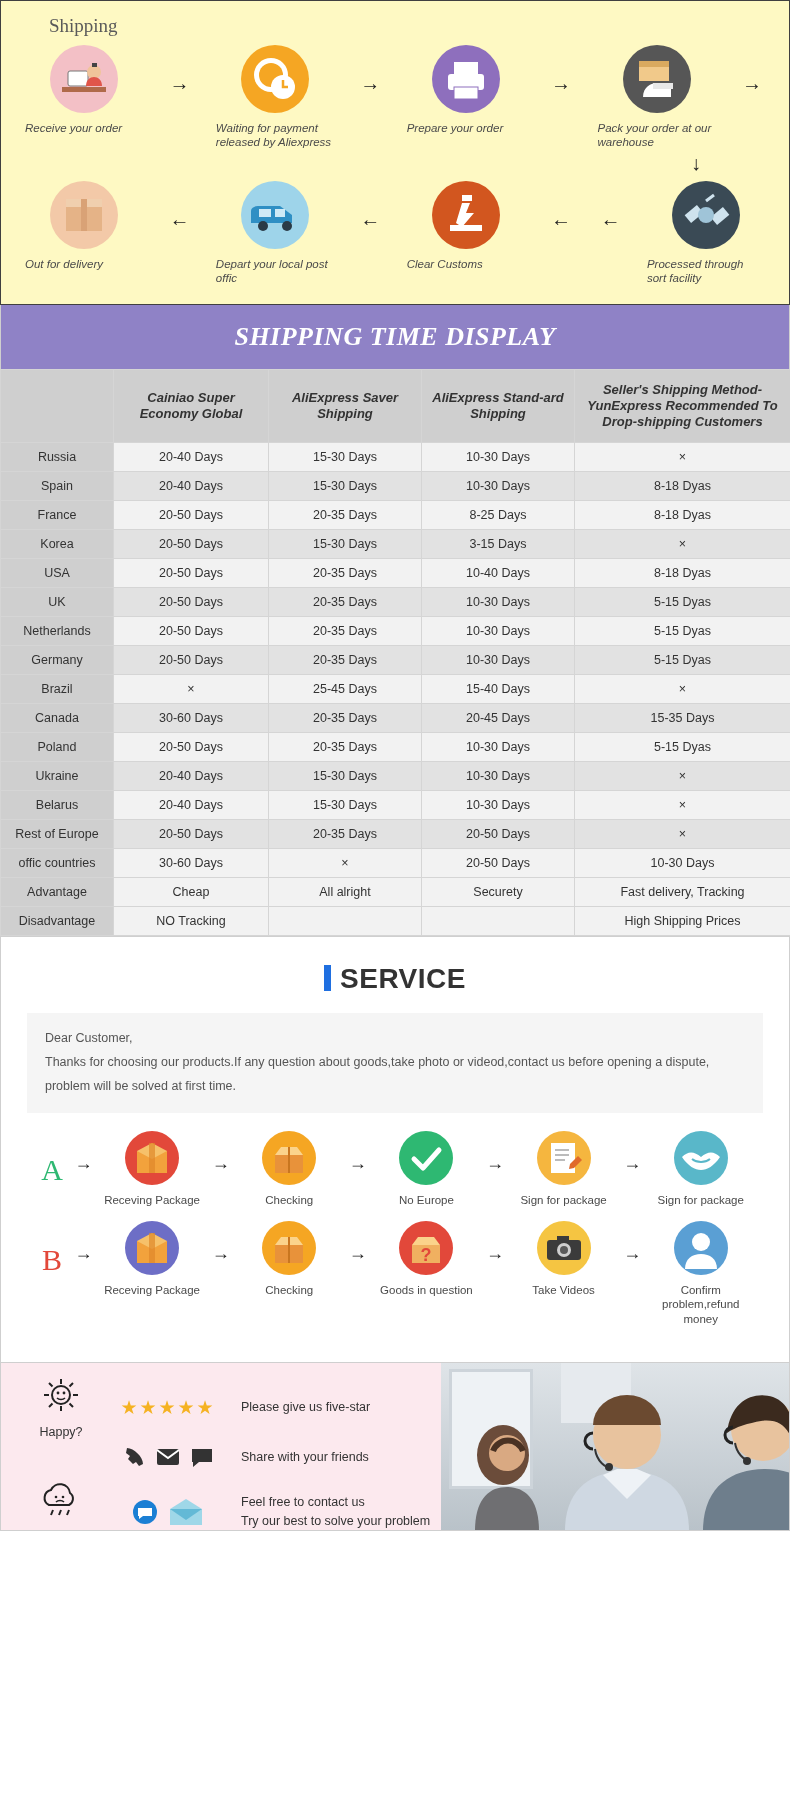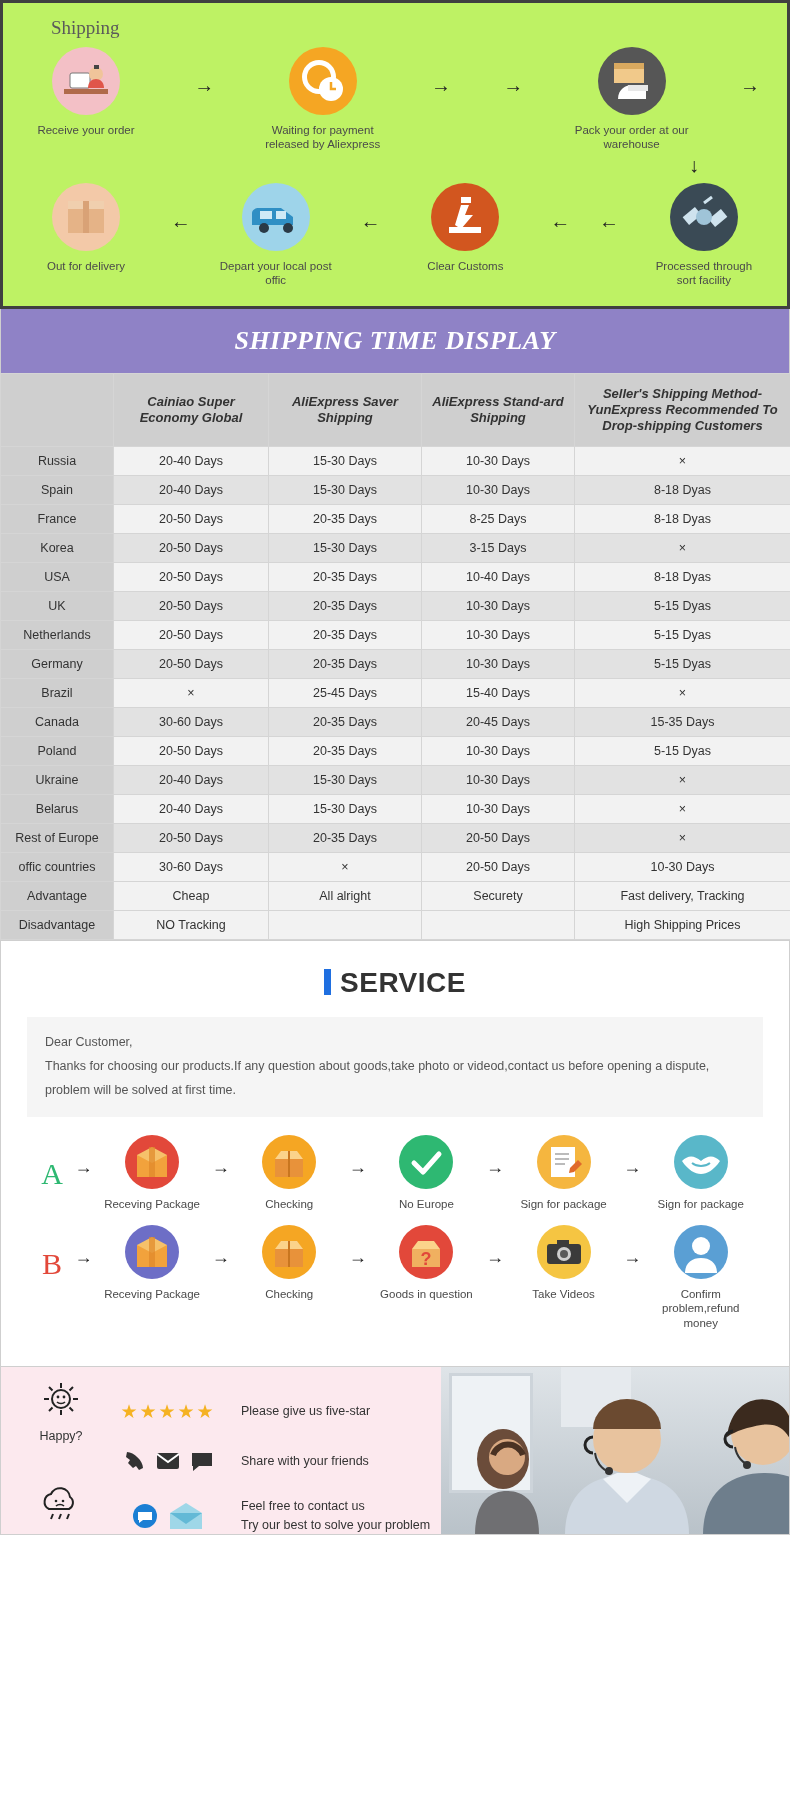--- a/index.html
+++ b/index.html
@@ -7,39 +7,39 @@
   body {
     width: 790px;
     font-family: "Liberation Sans", sans-serif;
     background: #ffffff;
     color: #333;
   }
   .page { width: 790px; position: relative; }
 
   
   .shipping-section {
-    background: #bef264;
-    border: 3px solid #404040;
+    background: #fef9c3;
+    border: 1px solid #404040;
     padding: 10px 14px 18px 14px;
   }
   .shipping-title {
     font-size: 19px;
     color: #5a5a5a;
     font-family: "Liberation Serif", serif;
     margin: 4px 0 8px 34px;
   }
   .flow-row {
     display: flex;
     align-items: flex-start;
     justify-content: space-between;
     padding: 0 10px;
   }
   .flow-step {
     width: 118px;
-    text-align: center;
+    font-style: italic;
   }
   .circ {
     width: 68px; height: 68px;
     border-radius: 50%;
     margin: 0 auto 8px auto;
     position: relative;
     display: flex; align-items: center; justify-content: center;
     overflow: hidden;
   }
   .circ svg { display:block; }
@@ -234,20 +234,30 @@
             <circle cx="30" cy="30" r="17" fill="#fff"></circle>
             <circle cx="30" cy="30" r="12" fill="#f5a623"></circle>
             <circle cx="42" cy="42" r="12" fill="#fff"></circle>
             <path d="M42 35v7h5" stroke="#f5a623" stroke-width="2.5" fill="none"></path>
           </svg>
         </div>
         <div class="flow-label">Waiting for payment released by Aliexpress</div>
       </div>
       <div class="arrow">→</div>
 
+      <div class="flow-step">
+        <div class="circ" style="background:#8e6fbd;">
+          <svg width="68" height="68" viewBox="0 0 68 68">
+            <rect x="22" y="17" width="24" height="14" fill="#fff"></rect>
+            <rect x="16" y="29" width="36" height="16" rx="3" fill="#fff"></rect>
+            <rect x="22" y="42" width="24" height="12" fill="#fff" stroke="#8e6fbd"></rect>
+          </svg>
+        </div>
+        <div class="flow-label">Prepare your order</div>
+      </div>
       <div class="arrow">→</div>
 
       <div class="flow-step">
         <div class="circ" style="background:#565656;">
           <svg width="68" height="68" viewBox="0 0 68 68">
             <rect x="16" y="16" width="30" height="20" fill="#f1c98a"></rect>
             <rect x="16" y="16" width="30" height="6" fill="#d9a95f"></rect>
             <path d="M20 52c0-10 8-14 14-14h14v14z" fill="#fff"></path>
             <rect x="30" y="38" width="20" height="6" fill="#e8e8e8"></rect>
           </svg>

